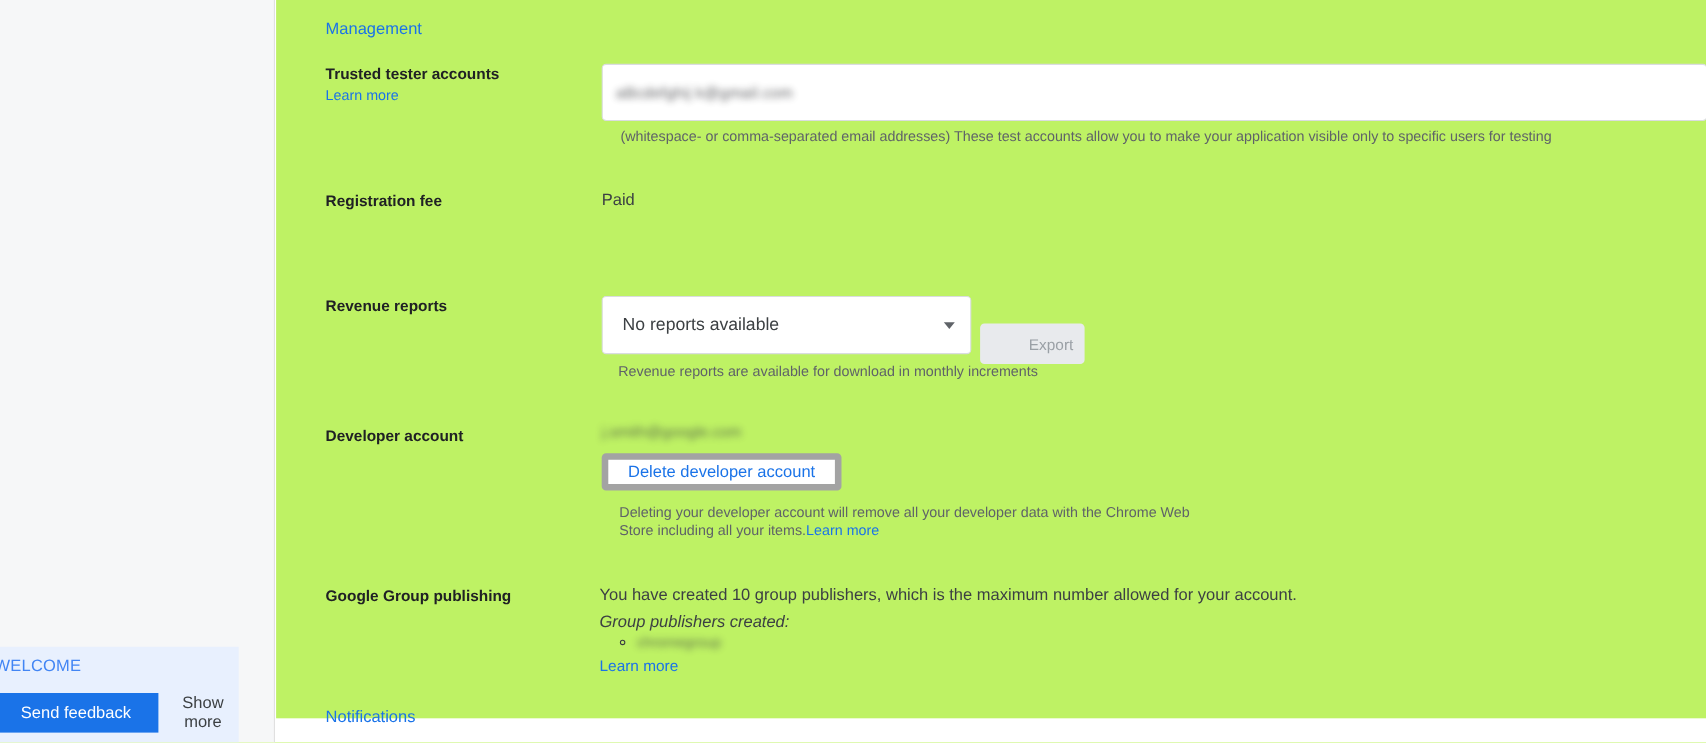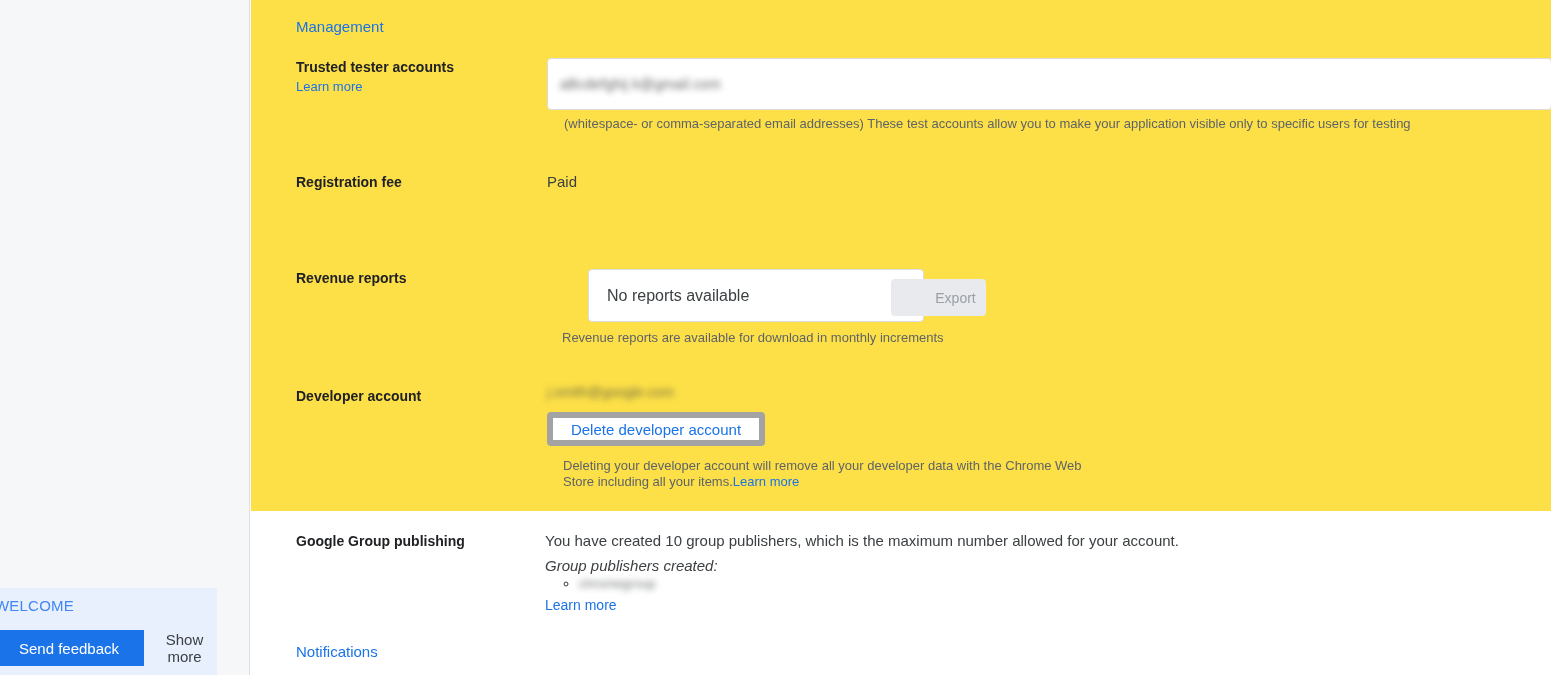--- a/index.html
+++ b/index.html
@@ -77,22 +77,22 @@
     display: flex;
     align-items: center;
   }
 
   
   #content {
     position: absolute;
     left: 251px;
     top: 0;
     right: 0;
-    height: 511px;
-    background: #fde047;
+    height: 653px;
+    background: #bef264;
     box-sizing: border-box;
   }
 
   .section-title {
     position: absolute;
     font-size: 15px;
     color: #1a73e8;
     font-weight: 400;
   }
   #management-title { left: 45px; top: 18px; }
@@ -183,37 +183,36 @@
     width: 336px;
     height: 53px;
     border: 1px solid #dadce0;
     border-radius: 4px;
     box-sizing: border-box;
     background: #ffffff;
     display: flex;
     align-items: center;
     padding: 0 14px 0 18px;
     cursor: pointer;
-    margin-left: 41px;
   }
   #revenue-select-value {
     flex: 1;
     font-size: 16px;
     color: #3c4043;
   }
   .caret-down {
     width: 0; height: 0;
     border-left: 5px solid transparent;
     border-right: 5px solid transparent;
     border-top: 6px solid #5f6368;
   }
   #export-button {
     position: absolute;
     left: 640px;
-    top: 279px;
+    top: 294px;
     width: 95px;
     height: 37px;
     background: #e8eaed;
     border: none;
     border-radius: 4px;
     color: #9aa0a6;
     font-size: 14px;
     font-family: "Liberation Sans", sans-serif;
     cursor: default;
     padding-left: 40px;

